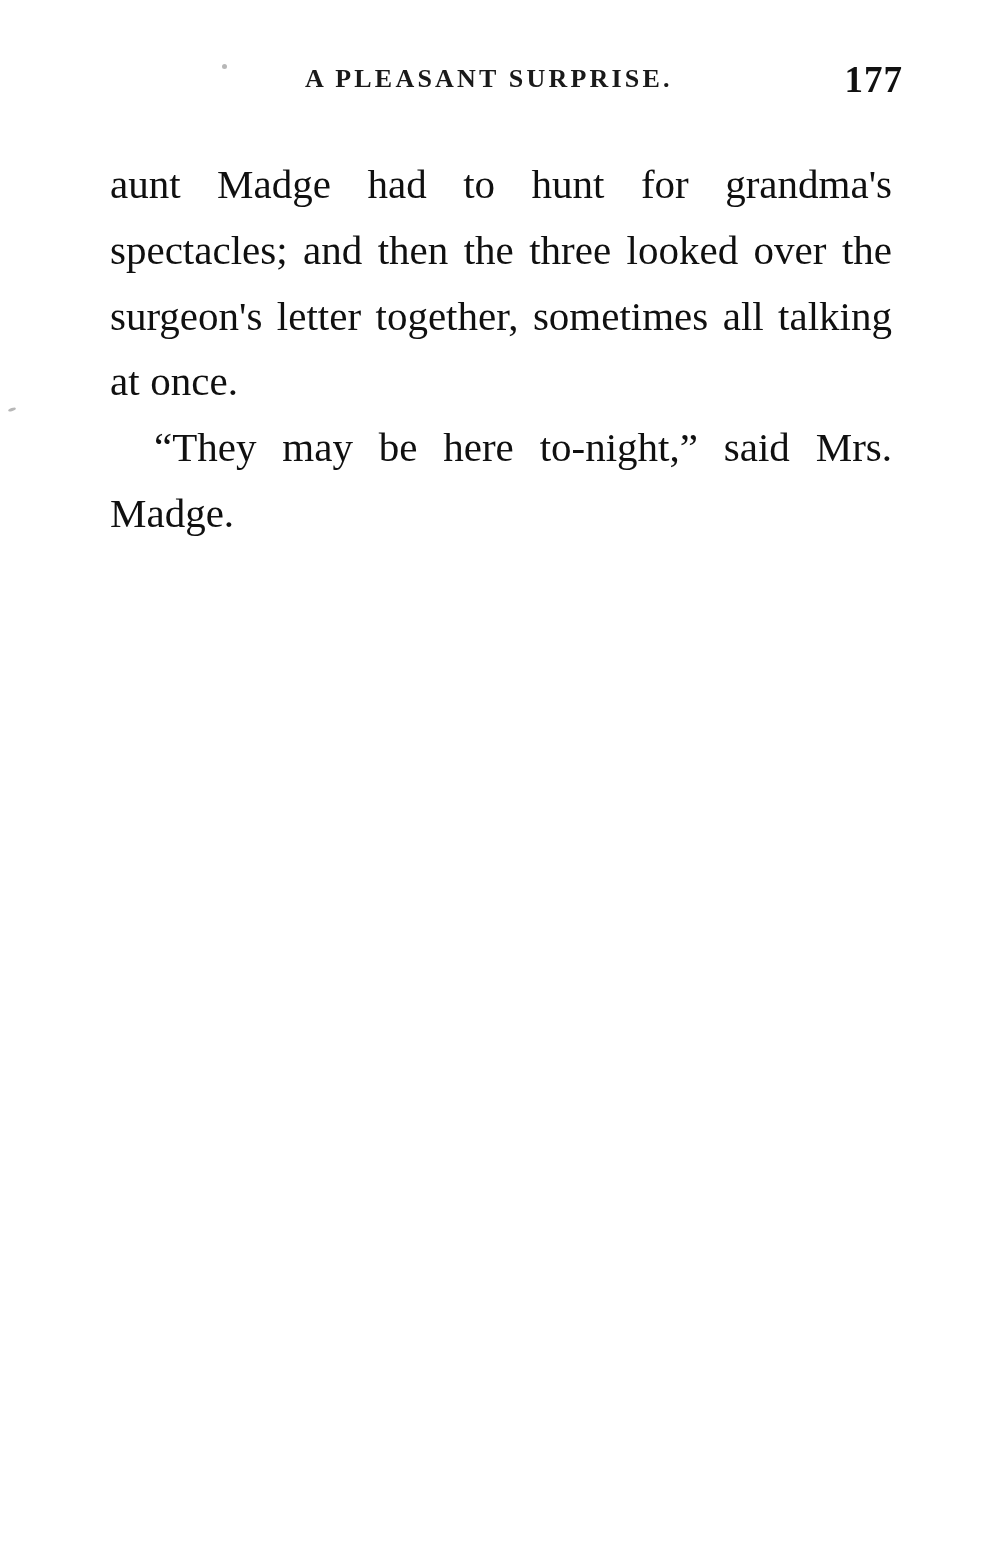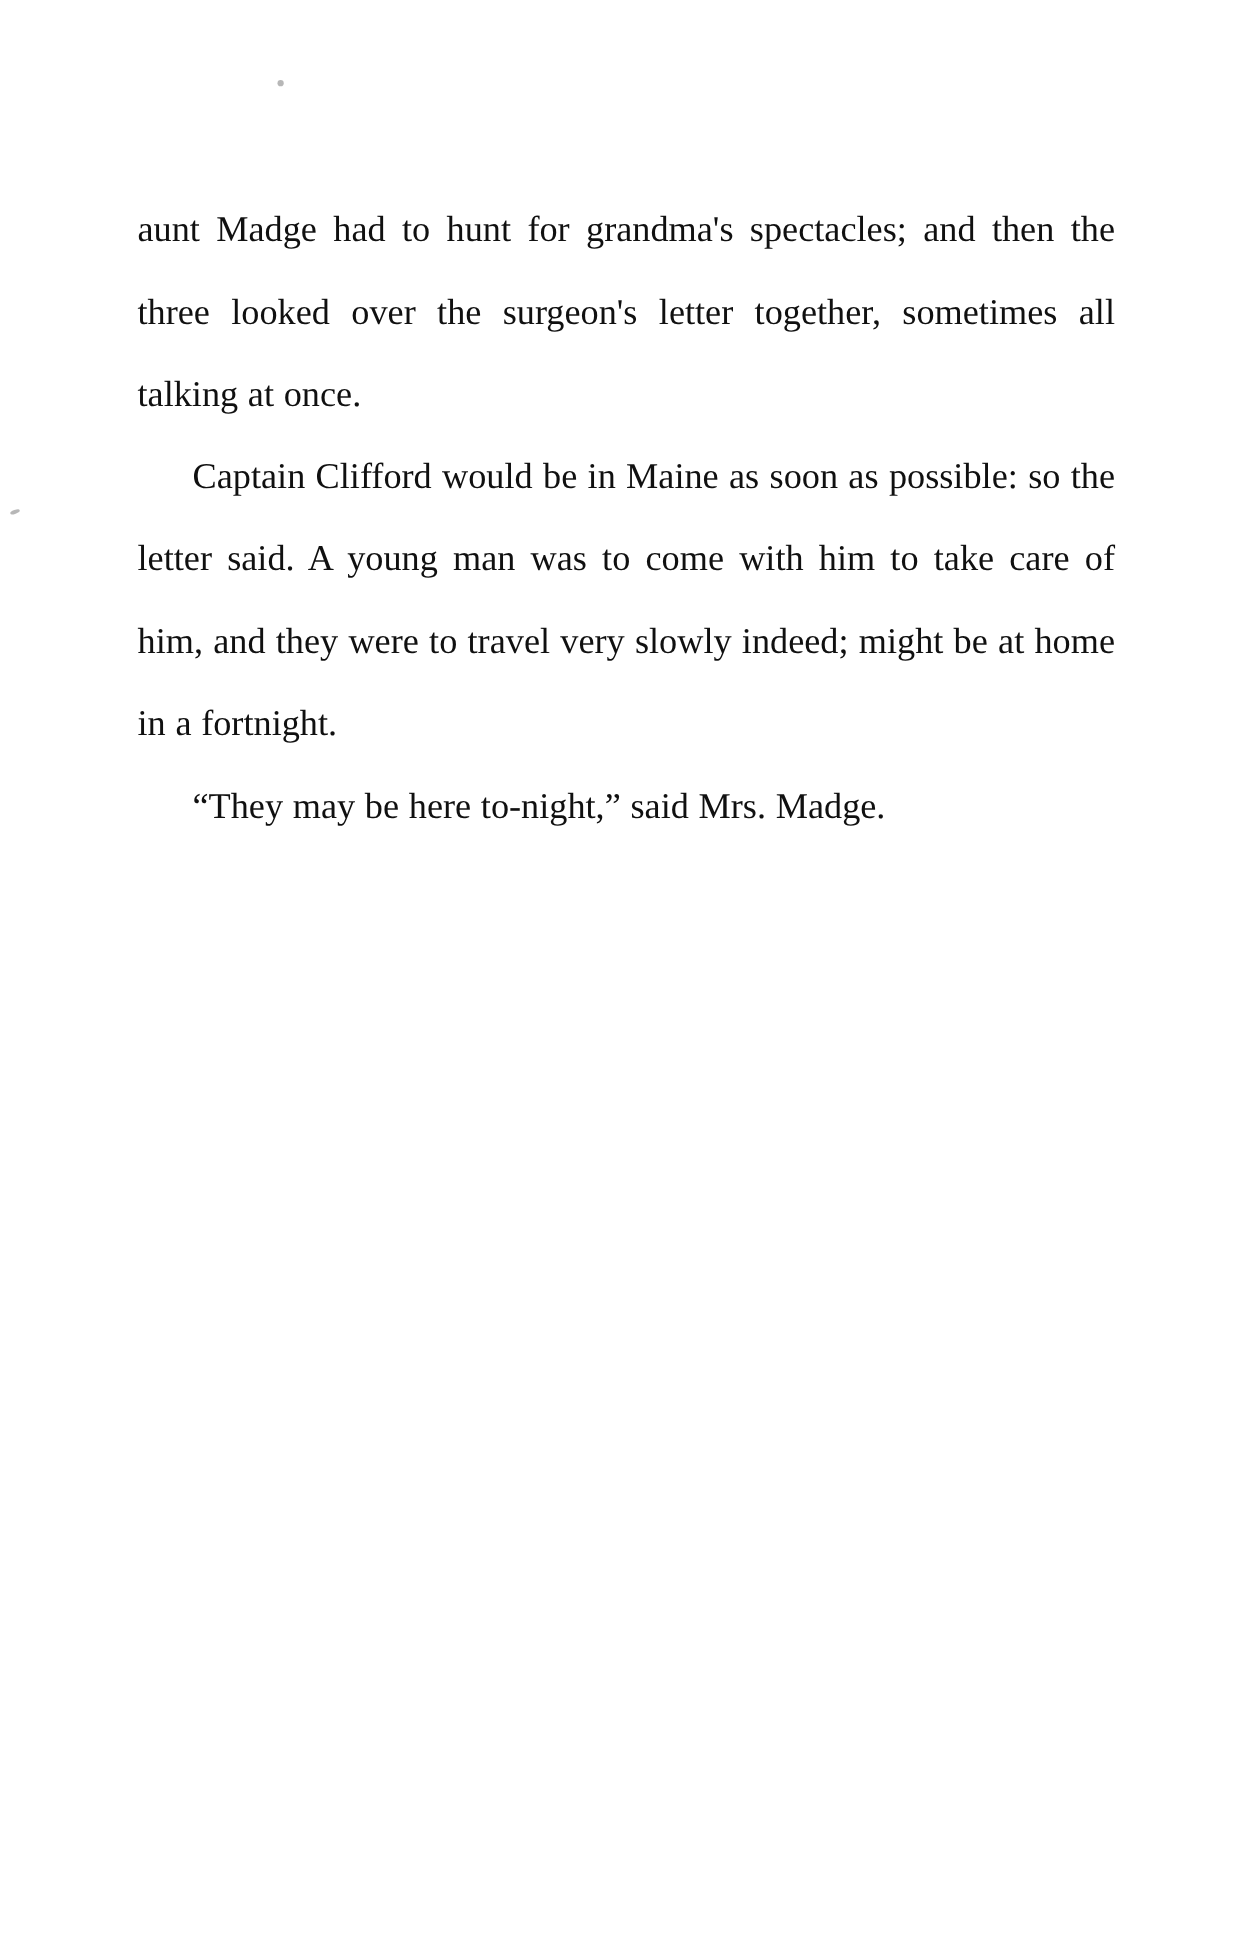--- a/index.html
+++ b/index.html
@@ -51,21 +51,21 @@
     color: #111;
   }
   .body-text {
     position: absolute;
     top: 152px;
     left: 110px;
     width: 782px;
   }
   .para {
     margin: 0 0 0 0;
-    font-size: 29px;
+    font-size: 41px;
     line-height: 65.8px;
     text-align: justify;
     text-justify: inter-word;
     color: #101010;
     text-indent: 0;
     word-spacing: 0.5px;
   }
   .para.indent {
     text-indent: 44px;
   }
@@ -80,22 +80,25 @@
     opacity: 0.55;
   }
   .speck.s1 { left: 8px; top: 408px; width: 8px; height: 3px; transform: rotate(-20deg); }
   .speck.s2 { left: 222px; top: 64px; width: 5px; height: 5px; }
 </style>
 </head>
 <body>
 
 <div class="page">
 
+  <div class="header">
+    <div class="running-head">A PLEASANT SURPRISE.</div>
+    <div class="folio">177</div>
+  </div>
 
   <div class="body-text">
     <p class="para">aunt Madge had to hunt for grandma's spectacles; and then the three looked over the surgeon's letter together, sometimes all talking at once.</p>
-    <p class="para indent">Captain Clifford would be in Maine as soon as possible: so the letter said. A young man was to come with him to take care of him, and they were to travel very slowly indeed; might be at home in a fortnight.</p>
     <p class="para indent">“They may be here to-night,” said Mrs. Madge.</p>
   </div>
 
   <span class="speck s1"></span>
   <span class="speck s2"></span>
 </div>
 
 </body></html>

